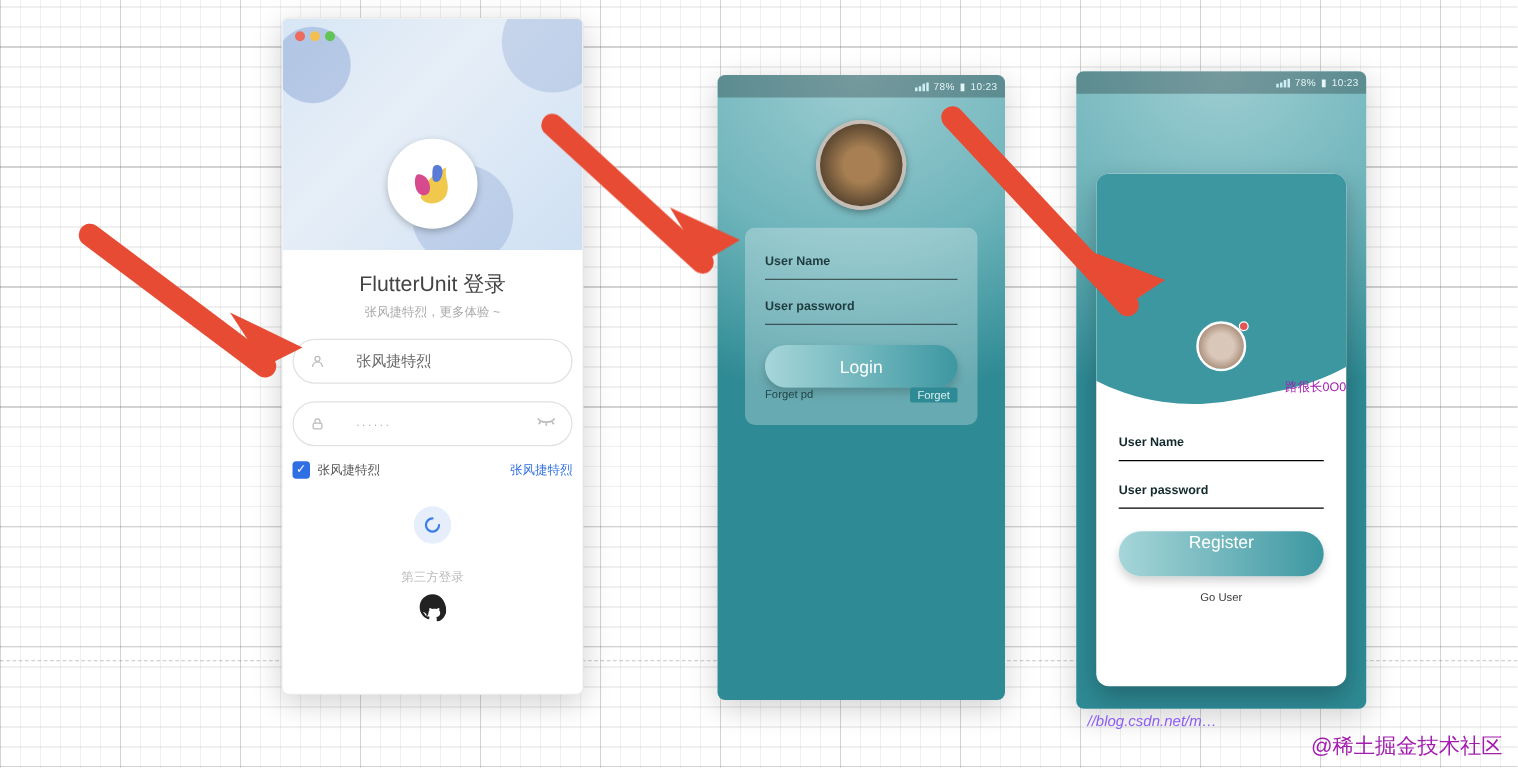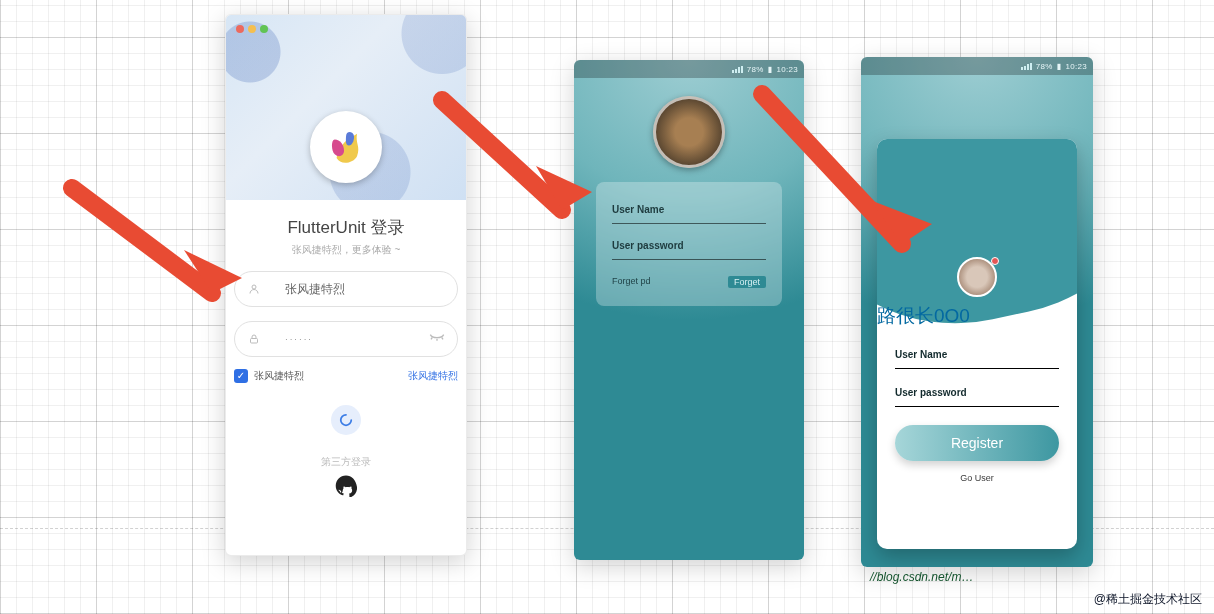--- a/index.html
+++ b/index.html
@@ -134,39 +134,39 @@
     content:""; position:absolute; left:-40%; top:-140px; width:180%; height:320px;
     background:#3d97a1; border-radius:45%; transform:rotate(-12deg);
   }
   .p3-avatar{
     position:absolute; left:50%; top:118px; transform:translateX(-50%);
     width:40px;height:40px;border-radius:50%;
     background: radial-gradient(circle,#d9c7b9 0 40%, #86624b 100%);
     border:2px solid #fff;
   }
   .p3-dot{ position:absolute; left:calc(50% + 14px); top:118px; width:8px;height:8px;border-radius:50%; background:#e45656; border:1px solid #fff }
-  .p3-name{ position:absolute; left:0; right:0; top:164px; text-align:left; color:#0369a1; font-size:19px }
+  .p3-name{ position:absolute; left:0; right:0; top:164px; text-align:right; color:#a21caf; font-size:10px }
 
   .p3-form{ position:absolute; left:18px; right:18px; top:210px }
   .p3-label{ font-size:10px; font-weight:600; color:#122a2d }
   .p3-line{ height:1px; background:#000; margin:8px 0 18px }
   .p3-btn{
     margin-top:6px; height:36px; border-radius:18px;
     background: linear-gradient(90deg,#a6d6d9,#3d97a1);
-    display:flex; align-items:center; justify-content:center;
+    display:flex; align-items:flex-start; justify-content:center;
     color:#fff; font-size:14px; box-shadow:0 4px 8px rgba(0,0,0,0.18);
   }
   .p3-go{ text-align:center; font-size:9px; color:#3a3a3a; margin-top:12px }
 
   
   .arrow{ position:absolute; pointer-events:none }
 
   
-  .wm1{ position:absolute; right:12px; bottom:6px; font-size:12px; color:#0f172a }
-  .wm2{ position:absolute; left:870px; bottom:30px; font-size:12px; color:#14532d; font-style:italic }
+  .wm1{ position:absolute; right:12px; bottom:6px; font-size:17px; color:#a21caf }
+  .wm2{ position:absolute; left:870px; bottom:30px; font-size:12px; color:#8b5cf6; font-style:italic }
 
   
   .dashline{ position:absolute; left:0; right:0; top:528px; border-top:1px dashed rgba(0,0,0,0.18) }
 
 </style>
 </head>
 <body>
 
 <div class="dashline"></div>
 
@@ -252,20 +252,23 @@
     <span>78%</span>
     <span>▮</span>
     <span>10:23</span>
   </div>
   <div class="p2-avatar"></div>
   <div class="p2-card">
     <div class="p2-label">User Name</div>
     <div class="p2-line"></div>
     <div class="p2-label">User password</div>
     <div class="p2-line"></div>
+    <div class="p2-btn">
+      <span>Login</span>
+    </div>
     <div class="p2-links">
       <span>Forget pd</span>
       <span class="p2-reg">Forget</span>
     </div>
   </div>
 </div>
 
 <div class="phone phone3">
   <div class="status-bar">
     <span class="sig">

